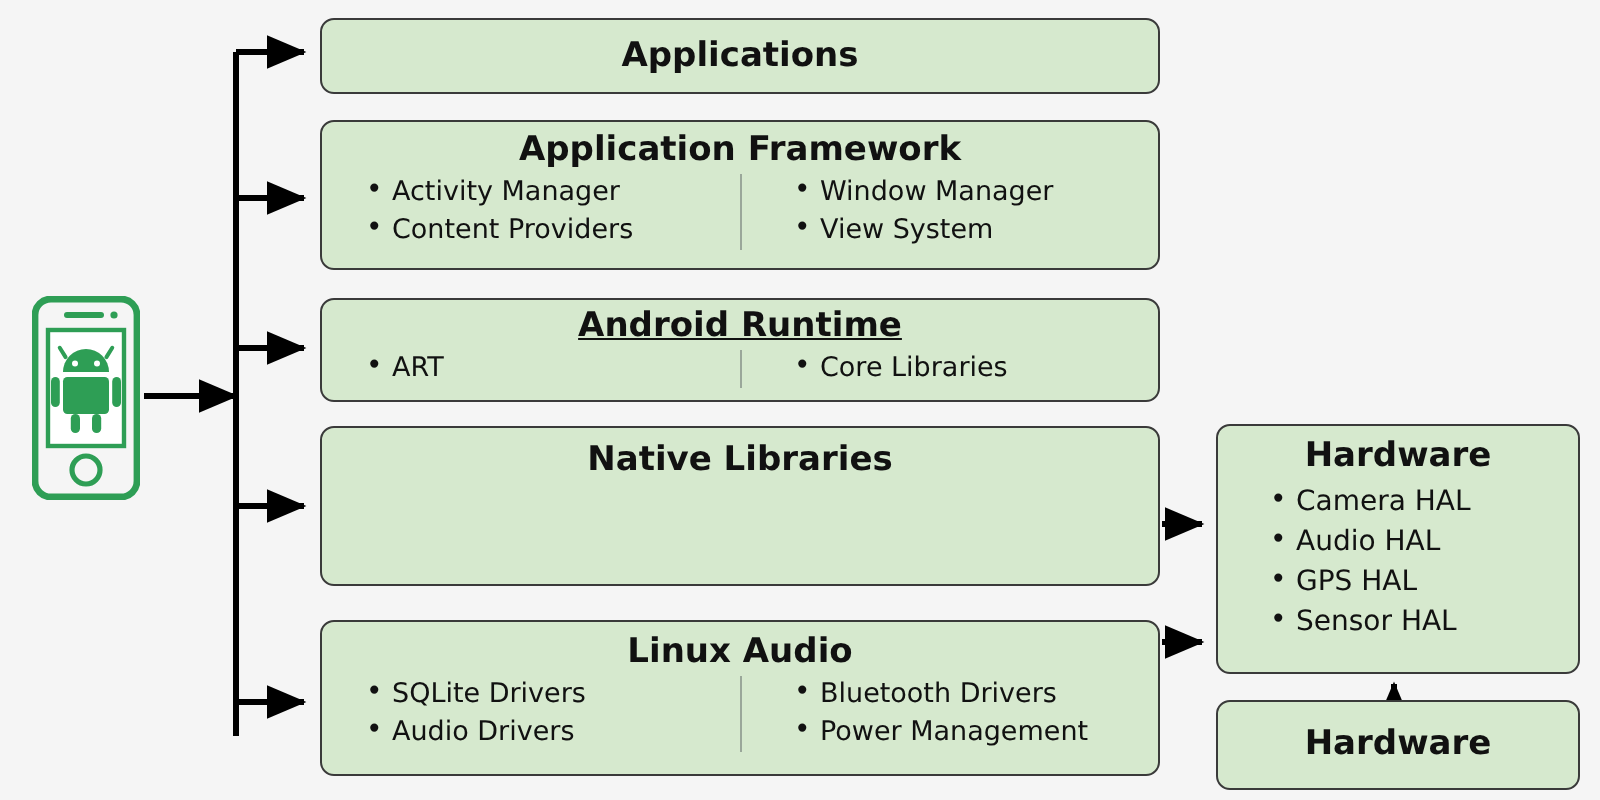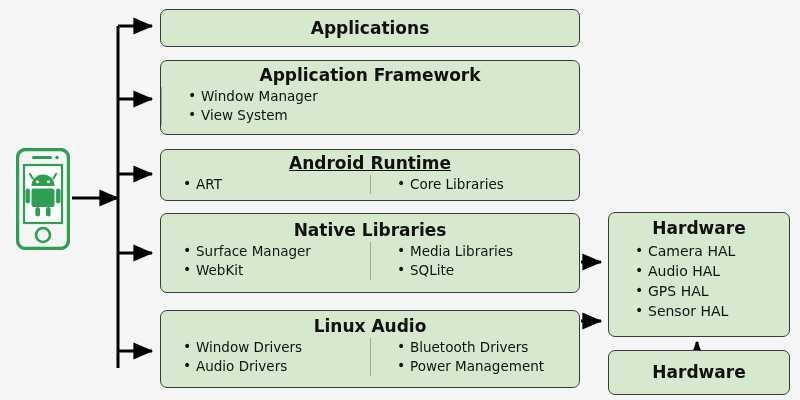--- a/index.html
+++ b/index.html
@@ -182,20 +182,24 @@
     </svg>
   </div>
 
   <div class="layer-box" id="box-applications">
     <div class="layer-title">Applications</div>
   </div>
 
   <div class="layer-box" id="box-app-framework">
     <div class="layer-title">Application Framework</div>
     <div class="cols">
+      <div class="col">
+        <div class="item">Activity Manager</div>
+        <div class="item">Content Providers</div>
+      </div>
       <div class="col right">
         <div class="item">Window Manager</div>
         <div class="item">View System</div>
       </div>
     </div>
   </div>
 
   <div class="layer-box" id="box-android-runtime">
     <div class="layer-title">Android Runtime</div>
     <div class="cols">
@@ -203,37 +207,27 @@
         <div class="item">ART</div>
       </div>
       <div class="col right">
         <div class="item">Core Libraries</div>
       </div>
     </div>
   </div>
 
   <div class="layer-box" id="box-native-libraries">
     <div class="layer-title">Native Libraries</div>
-    <div class="cols">
-      <div class="col">
-        <div class="item">Surface Manager</div>
-        <div class="item">WebKit</div>
-      </div>
-      <div class="col right">
-        <div class="item">Media Libraries</div>
-        <div class="item">SQLite</div>
-      </div>
-    </div>
   </div>
 
   <div class="layer-box" id="box-linux-kernel">
     <div class="layer-title">Linux Audio</div>
     <div class="cols">
       <div class="col">
-        <div class="item">Window Drivers</div>
+        <div class="item">SQLite Drivers</div>
         <div class="item">Audio Drivers</div>
       </div>
       <div class="col right">
         <div class="item">Bluetooth Drivers</div>
         <div class="item">Power Management</div>
       </div>
     </div>
   </div>
 
   <div class="layer-box" id="box-hardware-hal">

